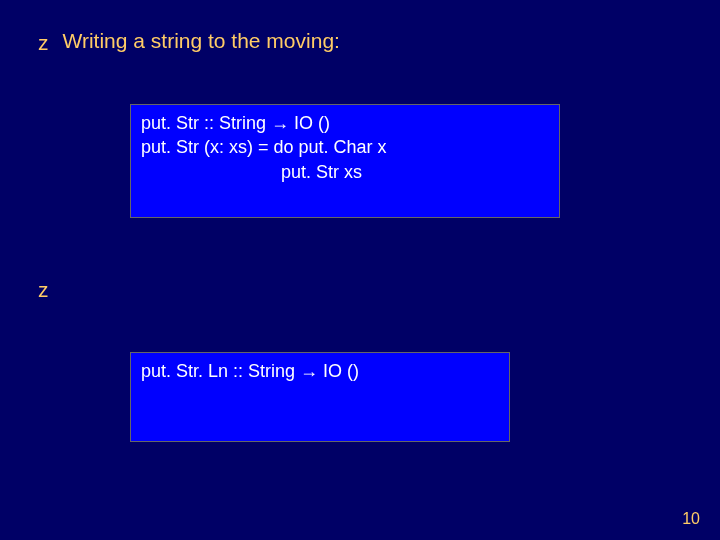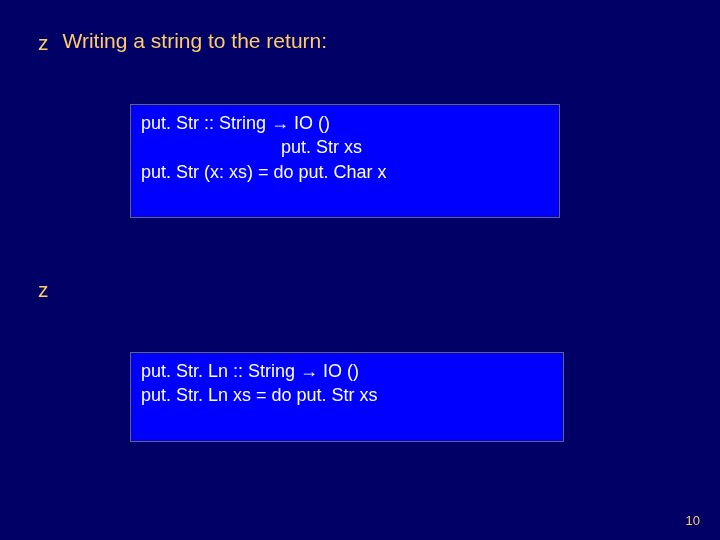--- a/index.html
+++ b/index.html
@@ -47,43 +47,42 @@
     font-size: 18px;
     line-height: 1.35;
     color: #ffffff;
     white-space: pre;
   }
   .page-num {
     position: absolute;
     bottom: 12px;
     right: 20px;
     color: #ffcc66;
-    font-size: 13px;
+    font-size: 16px;
   }
 </style>
 </head>
 <body>
 
 <div class="slide">
 
   <div class="bullet-row" style="left:38px; top:28px;">
     <span class="z-marker">z</span>
-    <span class="bullet-text">Writing a string to the return:</span>
+    <span class="bullet-text">Writing a string to the moving:</span>
   </div>
 
   <div class="code-box" style="left:130px; top:104px; width:430px; height:114px;">
     <div class="code-line">put. Str :: String → IO ()</div>
+    <div class="code-line">put. Str (x: xs) = do put. Char x</div>
     <div class="code-line">                            put. Str xs</div>
-    <div class="code-line">put. Str (x: xs) = do put. Char x</div>
   </div>
 
   <div class="bullet-row" style="left:38px; top:275px;">
     <span class="z-marker">z</span>
   </div>
 
-  <div class="code-box" style="left:130px; top:352px; width:434px; height:90px;">
+  <div class="code-box" style="left:130px; top:352px; width:380px; height:90px;">
     <div class="code-line">put. Str. Ln :: String → IO ()</div>
-    <div class="code-line">put. Str. Ln xs = do put. Str xs</div>
   </div>
 
   <div class="page-num">10</div>
 
 </div>
 
 </body></html>

